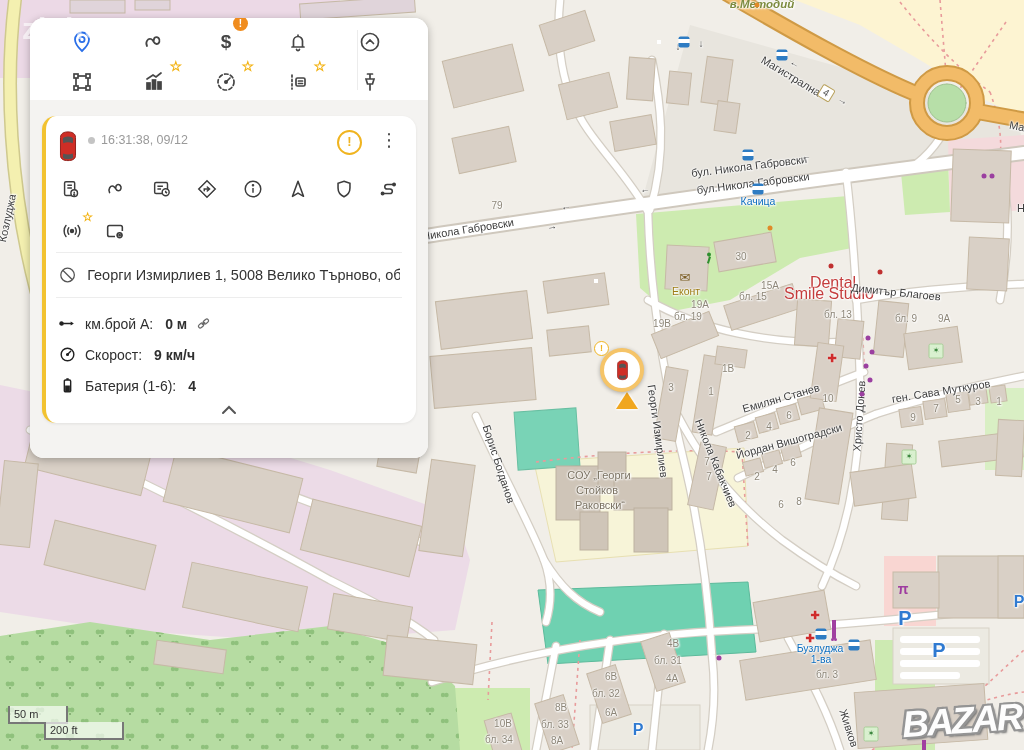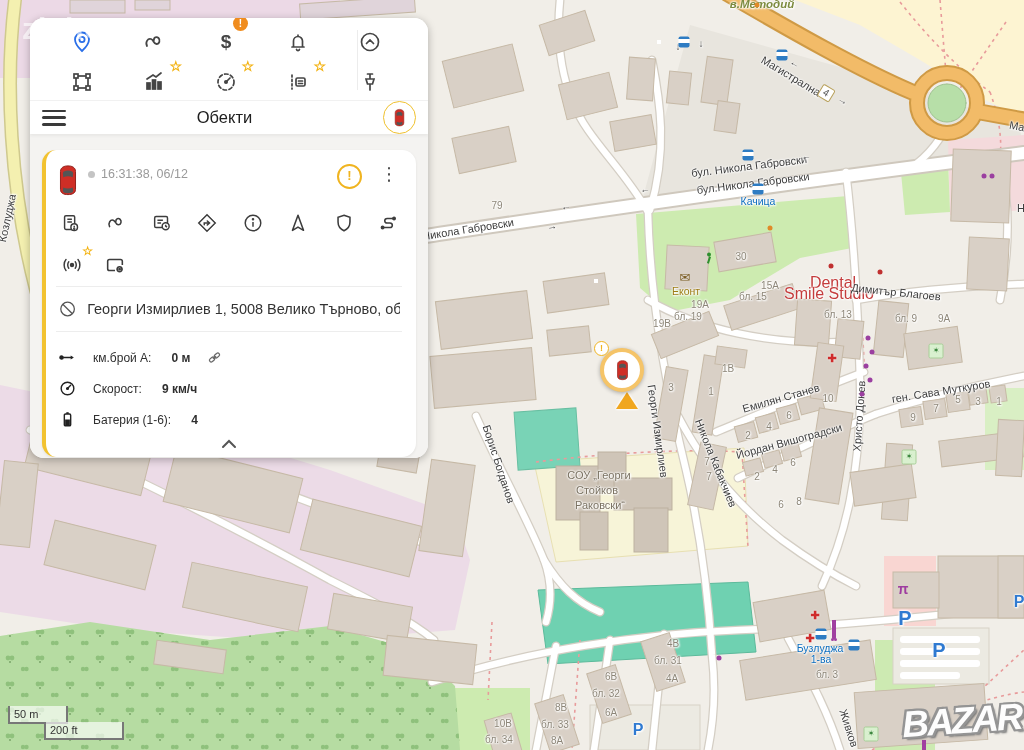--- a/index.html
+++ b/index.html
@@ -96,21 +96,21 @@
   .warnbtn{width:21px;height:21px;border-radius:50%;border:2px solid #f0b420;color:#f0b420;
      font-weight:bold;font-size:13px;text-align:center;line-height:20px;margin-right:14px;cursor:pointer;}
   .kebab{font-size:18px;color:#444;line-height:21px;cursor:pointer;padding:0 4px;}
   .irow{display:flex;align-items:center;margin:16px 2px 0 4px;justify-content:space-between;}
   .irow.second{justify-content:flex-start;gap:20px;margin-top:20px;margin-bottom:6px;}
   .ib{position:relative;cursor:pointer;display:flex;}
   .ib .star{right:-9px;top:-11px;font-size:12px;}
   .cdiv{height:1px;background:#ededed;margin:10px 0;}
   .addr{display:flex;align-items:center;gap:10px;padding:2px 2px;}
   .addr span{font-size:14.5px;color:#333;white-space:nowrap;overflow:hidden;}
-  .stat{display:flex;align-items:center;gap:16px;padding:6px 2px;font-size:12px;color:#2f2f2f;text-align:center;}
+  .stat{display:flex;align-items:center;gap:8px;padding:6px 2px;font-size:14px;color:#2f2f2f;text-align:center;}
   .stat b{margin-left:4px;}
   .collapse{display:flex;justify-content:center;padding:4px 0 2px;cursor:pointer;}
 
   
   .wm-zishop{position:absolute;left:22px;top:12px;z-index:20;font-size:30px;font-weight:bold;
      color:rgba(255,255,255,.6);letter-spacing:1px;pointer-events:none;}
   .wm-bazar{position:absolute;left:902px;top:700px;z-index:20;font-size:37px;font-style:italic;
      font-weight:900;color:#fdfdfd;letter-spacing:-2px;transform:rotate(-4deg);pointer-events:none;
      text-shadow:-2px -2px 0 #949494,2px -2px 0 #949494,-2px 2px 0 #949494,2px 2px 0 #949494,3px 3px 2px #777;}
 </style>
@@ -519,48 +519,33 @@
         <span class="star">☆</span>
       </div>
       <div class="tbtn">
         <svg width="24" height="24" viewBox="0 0 24 24" fill="none" stroke="#454545" stroke-width="1.7" stroke-linecap="round">
           <path d="M9.5 4 H14.5 M12 4 V9 M8 9 H16 L14.5 14 H9.5 Z M12 14 V20"></path>
         </svg>
       </div>
     </div>
   </div>
 
-  <div class="phead">
-    <div class="burger">
-          <i></i>
-          <i></i>
-          <i></i>
-        </div>
-    <div class="ptitle">Обекти</div>
-    <div class="avatar">
-      <svg width="13" height="19" viewBox="0 0 24 34">
-        <path d="M4 8 C4 3.5 8 2 12 2 C16 2 20 3.5 20 8 L20 27 C20 31 16.5 32.5 12 32.5 C7.5 32.5 4 31 4 27 Z" fill="#cf2e26" stroke="#8e1d17"></path>
-        <path d="M6.5 10 C6.5 8 9 7 12 7 C15 7 17.5 8 17.5 10 L17 14 C14 12.8 10 12.8 7 14 Z" fill="#555"></path>
-        <path d="M7 25 C10 26.5 14 26.5 17 25 L17.5 28.5 C17.5 30.5 15 31 12 31 C9 31 6.5 30.5 6.5 28.5 Z" fill="#555"></path>
-      </svg>
-    </div>
-  </div>
 
   <div class="pcontent">
     <div class="card">
       <div class="chead">
         <svg width="24" height="32" viewBox="0 0 24 34">
           <path d="M4 8 C4 3.5 8 2 12 2 C16 2 20 3.5 20 8 L20 27 C20 31 16.5 32.5 12 32.5 C7.5 32.5 4 31 4 27 Z" fill="#cf2e26" stroke="#8e1d17"></path>
           <path d="M6.5 10 C6.5 8 9 7 12 7 C15 7 17.5 8 17.5 10 L17 14 C14 12.8 10 12.8 7 14 Z" fill="#555"></path>
           <path d="M7 25 C10 26.5 14 26.5 17 25 L17.5 28.5 C17.5 30.5 15 31 12 31 C9 31 6.5 30.5 6.5 28.5 Z" fill="#555"></path>
         </svg>
         <div class="cinfo">
           <div class="ctime">
             <span class="gdot"></span>
-            <span>16:31:38, 06/12</span>
+            <span>16:31:38, 09/12</span>
           </div>
         </div>
         <div class="warnbtn">!</div>
         <div class="kebab">⋮</div>
       </div>
 
       <div class="irow">
         <span class="ib">
           <svg width="22" height="22" viewBox="0 0 24 24" fill="none" stroke="#3d3d3d" stroke-width="1.6">
             <rect x="5" y="4" width="11" height="15" rx="1.5"></rect>

